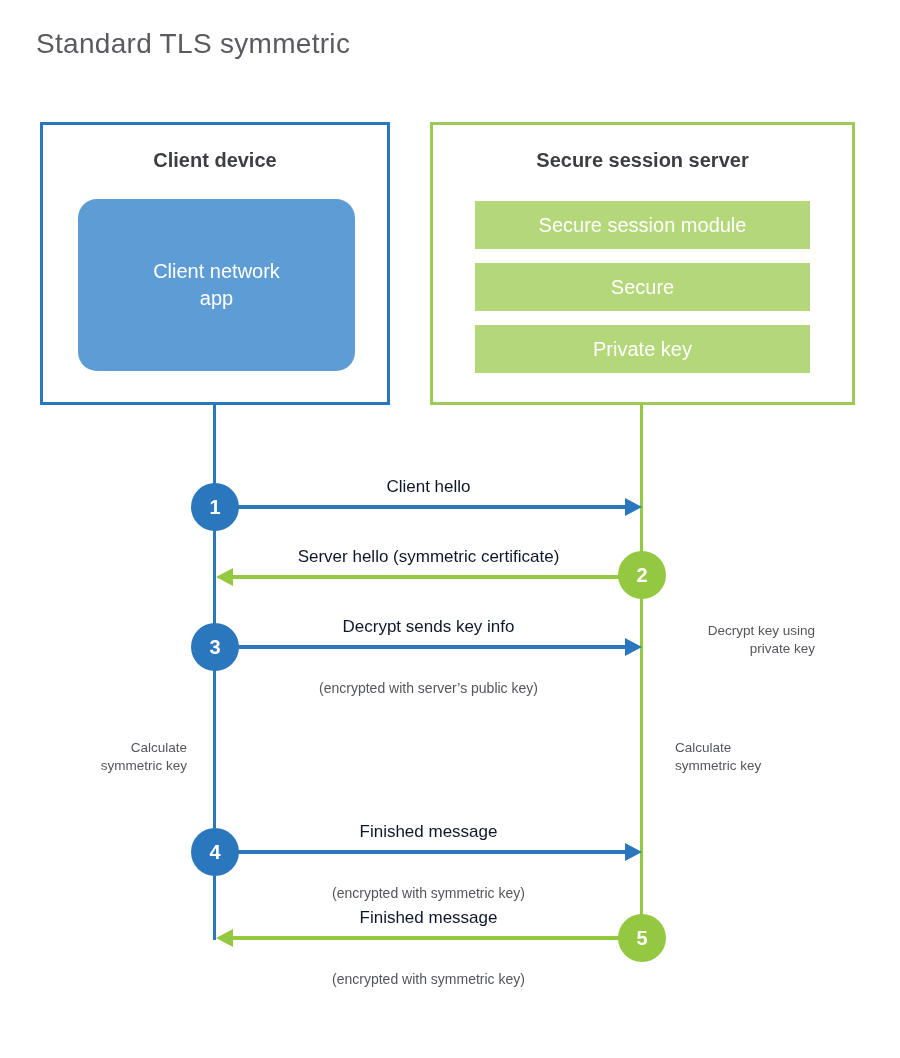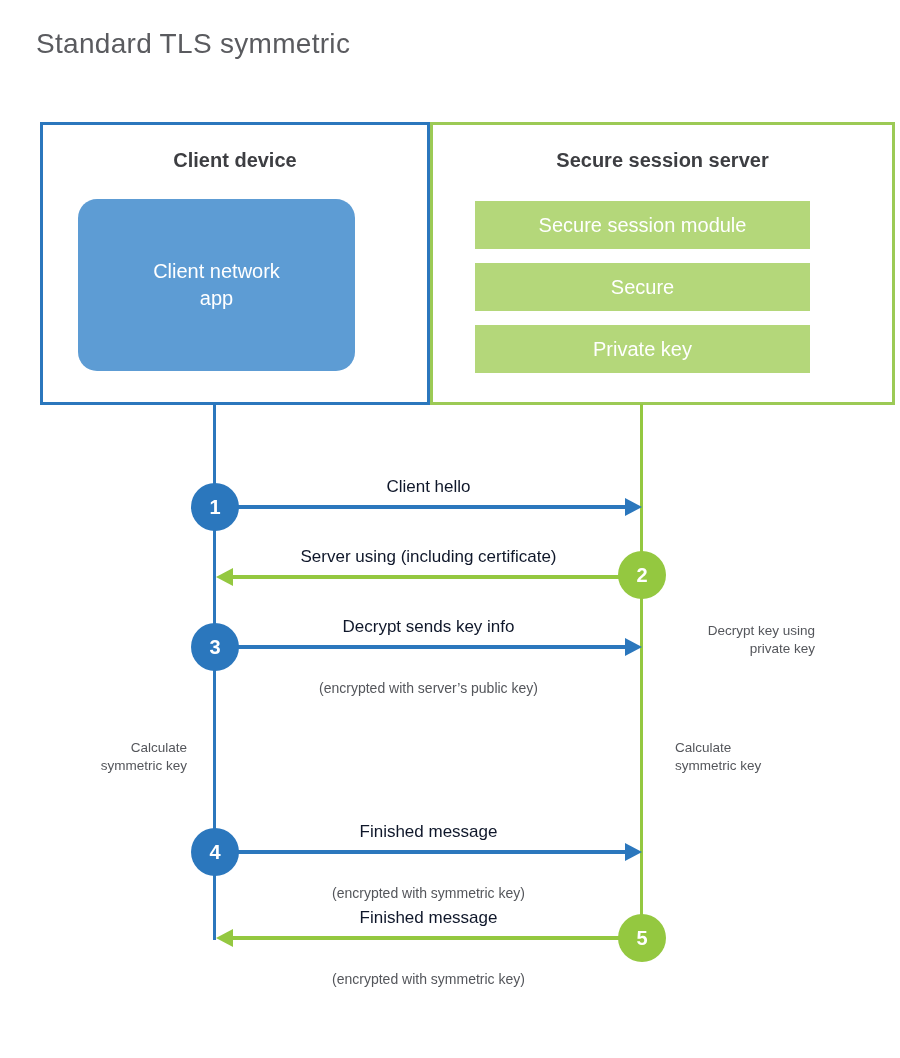--- a/index.html
+++ b/index.html
@@ -8,21 +8,21 @@
     width:900px;height:1058px;
     background:#ffffff;
     font-family:"Liberation Sans","DejaVu Sans",sans-serif;
     overflow:hidden;
   }
   .page-title{
     position:absolute;left:36px;top:28px;
     font-size:28px;font-weight:400;color:#5a5b5f;letter-spacing:.3px;
   }
   
-  .entity-box{position:absolute;top:122px;height:277px;background:#fff;box-sizing:content-box;padding-left:40px;}
+  .entity-box{position:absolute;top:122px;height:277px;background:#fff;box-sizing:content-box;}
   .entity-box.client{left:40px;width:344px;border:3px solid #2b77bd;}
   .entity-box.server{left:430px;width:419px;border:3px solid #9cca55;}
   .box-heading{
     position:absolute;left:0;right:0;top:24px;
     text-align:center;font-size:20px;font-weight:700;color:#3d3e42;
   }
   .app-box{
     position:absolute;left:35px;top:74px;width:277px;height:172px;
     background:#5d9cd4;color:#ffffff;
     display:flex;align-items:center;justify-content:center;text-align:center;
@@ -104,21 +104,21 @@
   <div class="lifeline blue"></div>
   <div class="lifeline green"></div>
 
   <div class="msg-label r1">Client hello</div>
   <div class="arrow-line blue r1"></div>
   <div class="ah right r1"></div>
   <div class="step-circle blue c1">
     <span>1</span>
   </div>
 
-  <div class="msg-label r2">Server using (including certificate)</div>
+  <div class="msg-label r2">Server hello (symmetric certificate)</div>
   <div class="arrow-line green r2"></div>
   <div class="ah left r2"></div>
   <div class="step-circle green c2">
     <span>2</span>
   </div>
 
   <div class="msg-label r3">Decrypt sends key info</div>
   <div class="arrow-line blue r3"></div>
   <div class="ah right r3"></div>
   <div class="msg-sublabel r3">(encrypted with server’s public key)</div>

